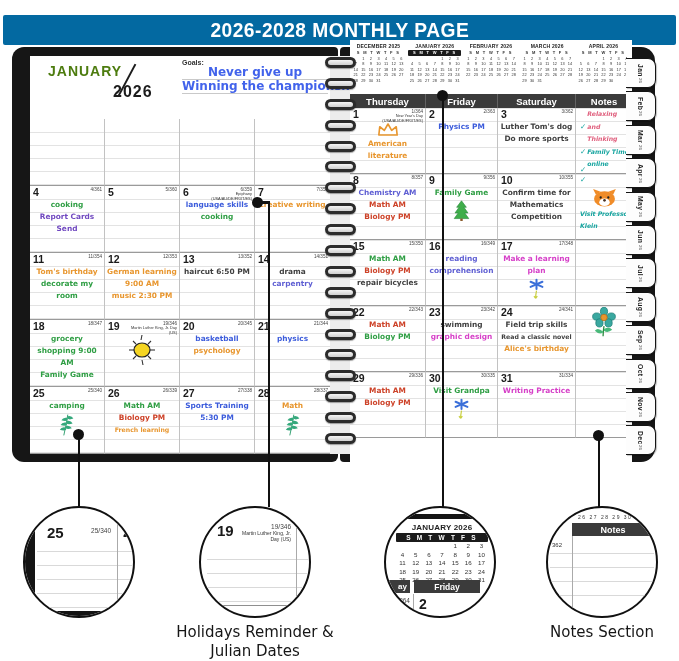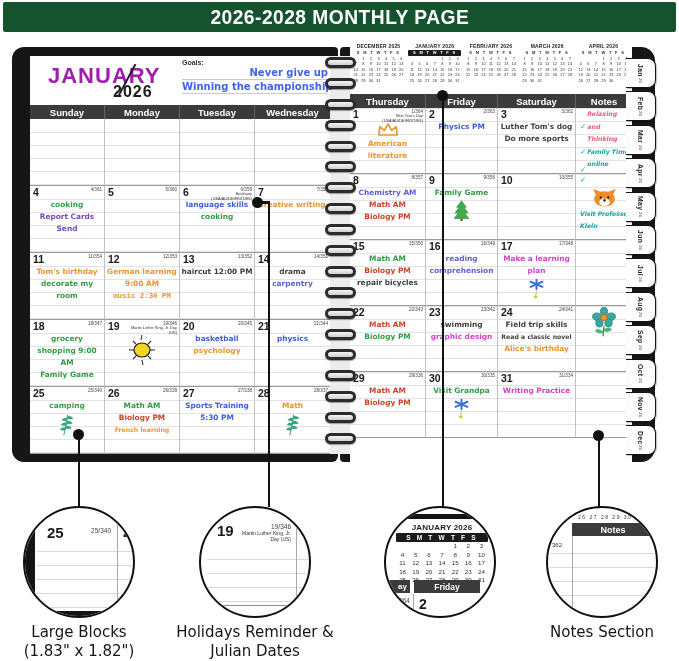--- a/index.html
+++ b/index.html
@@ -1,45 +1,45 @@
 <!DOCTYPE html>
 <html><head>
 <meta charset="utf-8">
 <style>
   *{box-sizing:border-box;margin:0;padding:0}
   html,body{width:679px;height:661px;background:#fff;font-family:"Liberation Sans",sans-serif;overflow:hidden}
   #stage{position:relative;width:679px;height:661px;background:#fff}
 
   
-  .banner{position:absolute;left:3px;top:2px;width:673px;height:30px;background:#14532d;border-radius:2px;
+  .banner{position:absolute;left:3px;top:15px;width:673px;height:30px;background:#0369a1;border-radius:2px;
     display:flex;align-items:center;justify-content:center}
   .banner span{color:#fff;font-size:20px;font-weight:bold;letter-spacing:.5px;transform:scaleX(.96)}
 
   
   .cover{position:absolute;background:#161616}
   .cover.left{left:12px;top:47px;width:326px;height:415px;border-radius:12px 4px 6px 12px}
   .cover.right{left:340px;top:47px;width:315px;height:415px;border-radius:4px 14px 14px 4px}
   .page{position:absolute;background:#fff}
   .page.left{left:30px;top:56px;width:300px;height:398px}
   .page.right{left:350px;top:40px;width:282px;height:464px}
   .gap{position:absolute;left:328px;top:56px;width:24px;height:398px;background:#ececec}
 
   
   .spiral{position:absolute;left:322px;top:57px;width:36px;height:398px;display:flex;flex-direction:column;align-items:center}
   .loop{width:31px;height:11px;border:3px solid #2b2b2b;border-radius:7px;margin-bottom:9.9px;background:linear-gradient(#f5f5f5,#cfcfcf);box-shadow:0 1px 1px rgba(0,0,0,.35)}
 
   
   .lp-head{position:absolute;left:0;top:0;width:300px;height:49px}
-  .month-title{position:absolute;left:18px;top:7px;font-size:22px;font-weight:bold;color:#a21caf;letter-spacing:1px}
+  .month-title{position:absolute;left:18px;top:7px;font-size:14px;font-weight:bold;color:#4d7c0f;letter-spacing:1px}
   .year-title{position:absolute;left:83px;top:27px;font-size:16px;font-weight:bold;color:#1c1c1c;letter-spacing:1px}
   .slash{position:absolute;left:96px;top:6px;width:2px;height:36px;background:#1c1c1c;transform:rotate(28deg)}
   .goals{position:absolute;left:152px;top:3px;width:146px}
   .goals-label{font-size:7px;font-weight:bold;color:#333}
-  .goal-line{border-bottom:1px solid #c9c9c9;font-family:"DejaVu Sans",sans-serif;font-size:10px;line-height:13px;
-    color:#4263eb;font-weight:600;text-align:right;white-space:nowrap}
+  .goal-line{border-bottom:1px solid #c9c9c9;font-family:"DejaVu Sans",sans-serif;font-size:12px;line-height:13px;
+    color:#4263eb;font-weight:600;text-align:center;white-space:nowrap}
 
   
   .dowbar{position:absolute;background:#3b3b3b;display:grid;height:14px}
   .lp-dow{left:0;top:49px;width:300px;grid-template-columns:repeat(4,75px)}
   .rp-dow{left:0;top:54px;width:282px;grid-template-columns:76px 72px 78px 56px}
   .dow-cell{color:#fff;font-size:9.5px;font-weight:bold;display:flex;align-items:center;justify-content:center;border-right:1px solid #636363}
   .dow-cell:last-child{border-right:none}
 
   
   .grid{position:absolute;display:grid}
@@ -120,26 +120,20 @@
     <div class="lp-head">
       <div class="month-title">JANUARY</div>
       <div class="slash"></div>
       <div class="year-title">2026</div>
       <div class="goals">
         <div class="goals-label">Goals:</div>
         <div class="goal-line">Never give up</div>
         <div class="goal-line">Winning the championship</div>
       </div>
     </div>
-    <div class="dowbar lp-dow">
-        <div class="dow-cell">Sunday</div>
-        <div class="dow-cell">Monday</div>
-        <div class="dow-cell">Tuesday</div>
-        <div class="dow-cell">Wednesday</div>
-      </div>
     <div class="grid lp-grid">
         <div class="cell"></div>
         <div class="cell"></div>
         <div class="cell"></div>
         <div class="cell"></div>
         <div class="cell">
           <div class="cell-top">
             <span class="daynum">4</span>
             <span class="julblock">
               <span class="julian">4/361</span>
@@ -196,32 +190,32 @@
         </div>
         <div class="cell">
           <div class="cell-top">
             <span class="daynum">12</span>
             <span class="julblock">
               <span class="julian">12/353</span>
             </span>
           </div>
           <div class="entries">
             <div class="entry"><span class="etext" style="color: rgb(232, 150, 46);">German learning 9:00 AM</span></div>
-            <div class="entry"><span class="etext" style="color: rgb(232, 150, 46); font-family: Liberation Mono, monospace;">music  2:30 PM</span></div>
+            <div class="entry"><span class="etext" style="color: rgb(232, 150, 46);">music  2:30 PM</span></div>
           </div>
         </div>
         <div class="cell">
           <div class="cell-top">
             <span class="daynum">13</span>
             <span class="julblock">
               <span class="julian">13/352</span>
             </span>
           </div>
           <div class="entries">
-            <div class="entry"><span class="etext" style="color: rgb(63, 63, 63);">haircut 12:00 PM</span></div>
+            <div class="entry"><span class="etext" style="color: rgb(63, 63, 63);">haircut 6:50 PM</span></div>
           </div>
         </div>
         <div class="cell">
           <div class="cell-top">
             <span class="daynum">14</span>
             <span class="julblock">
               <span class="julian">14/351</span>
             </span>
           </div>
           <div class="entries">
@@ -666,20 +660,23 @@
             </div>
           </div>
         </div>
         <div class="cell">
           <div class="cell-top">
             <span class="daynum">10</span>
             <span class="julblock">
               <span class="julian">10/355</span>
             </span>
           </div>
+          <div class="entries">
+            <div class="entry"><span class="etext" style="color: rgb(63, 63, 63);">Confirm time for Mathematics Competition</span></div>
+          </div>
         </div>
         <div class="cell">
           <div class="notes-list">
             <div class="note-item">
               <span class="check">✓</span>
               <span class="etext" style="color: rgb(24, 165, 160);"></span>
             </div>
             <div class="art">
               <svg width="25" height="19" viewBox="0 0 26 20">
                 <path d="M4 7 L1 1 L9 4 Z" fill="#f08c28"></path>
@@ -954,24 +951,20 @@
 
   <div class="callout" style="left:-3px;top:506px">
     <div class="circle">
       <div class="c-edge" style="left:-13px;top:5px;width:23px;height:96px;border-radius:11px"></div>
       <div class="c-rule" style="left:12px;top:30px;right:0;bottom:6px"></div>
       <span class="c-day" style="left:22px;top:16px">25</span>
       <span class="c-jul" style="right:22px;top:19px">25/340</span>
       <div class="c-vline" style="left:92px;top:12px;height:90px"></div>
       <span class="c-neighbor" style="left:98px;top:16px">2</span>
       <div class="c-edge" style="left:18px;bottom:-4px;width:76px;height:9px;border-radius:5px"></div>
-    </div>
-    <div class="c-label">
-      <div>Large Blocks</div>
-      <div>(1.83" x 1.82")</div>
     </div>
   </div>
 
   <div class="callout" style="left:173px;top:506px">
     <div class="circle">
       <div class="c-rule" style="left:6px;top:38px;right:0;bottom:10px"></div>
       <span class="c-day" style="left:16px;top:14px">19</span>
       <span class="c-jul" style="right:18px;top:15px">19/346</span>
       <span class="c-hol" style="right:18px;top:22px;width:58px">Martin Luther King, Jr. Day (US)</span>
       <div class="c-vline" style="left:95px;top:10px;height:84px"></div>

